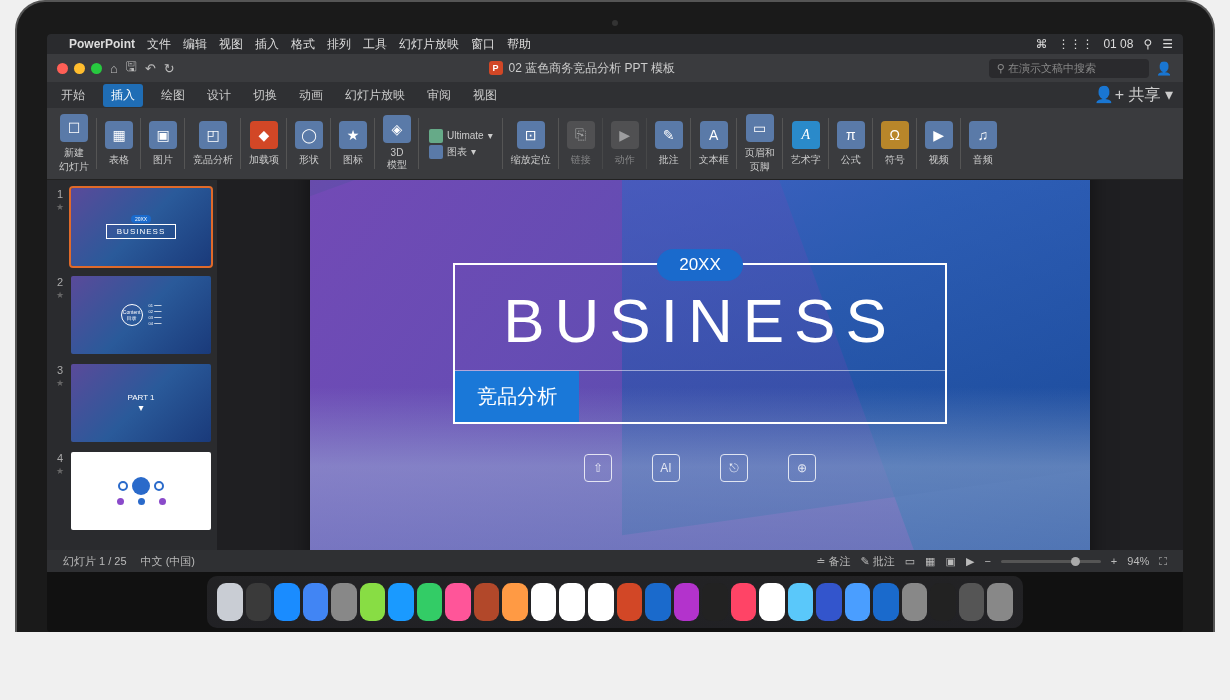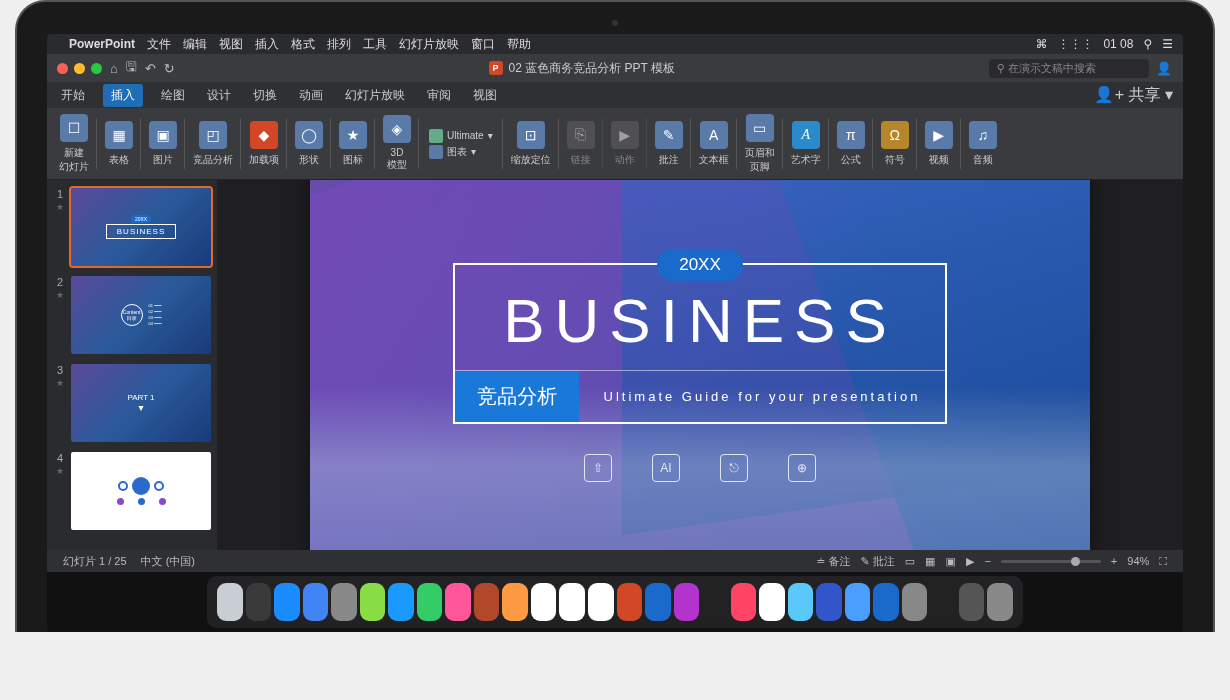--- a/index.html
+++ b/index.html
@@ -322,21 +322,20 @@
         <div class="canvas-wrap">
           <div class="slide">
             <div class="slide-bg"></div>
             <div class="slide-clouds"></div>
             <div class="slide-content">
               <div class="year-badge">20XX</div>
               <div class="title-box">
                 <h1>BUSINESS</h1>
                 <div class="title-row">
                   <div class="tag-box">竞品分析</div>
-                  <div class="subtitle">Ultimate  Guide  for  your  presentation</div>
                 </div>
               </div>
               <div class="icon-row">
                 <div class="ic">⇧</div>
                 <div class="ic">AI</div>
                 <div class="ic">⎋</div>
                 <div class="ic">⊕</div>
               </div>
             </div>
           </div>

